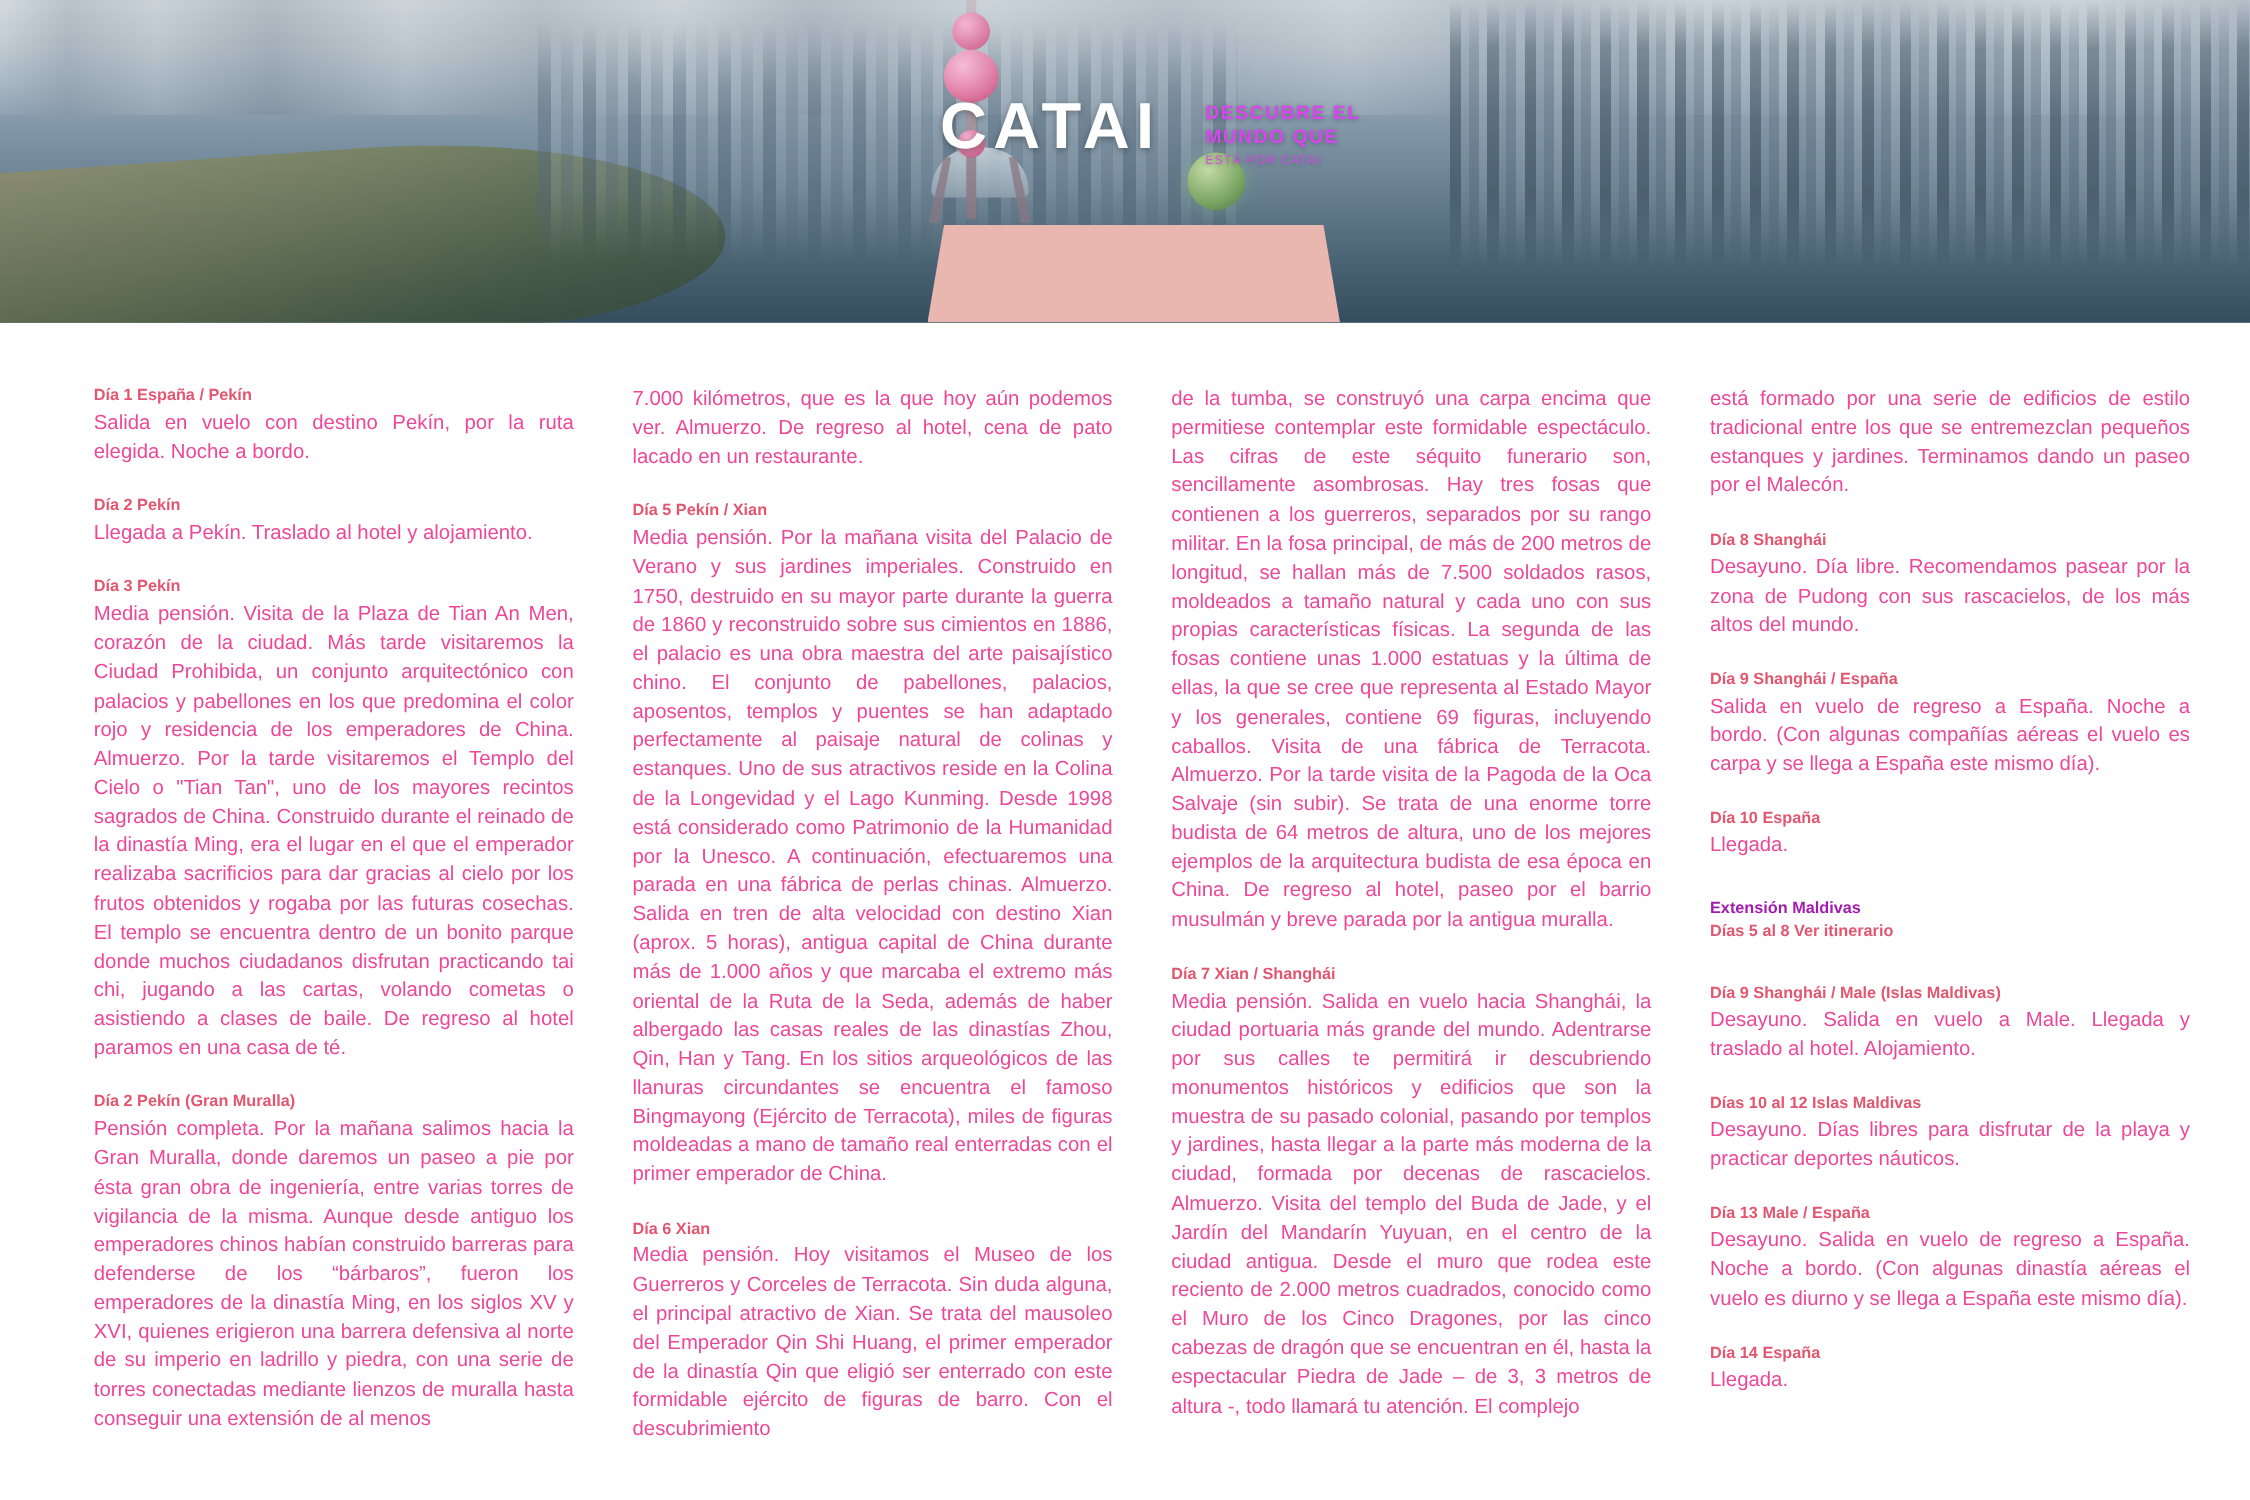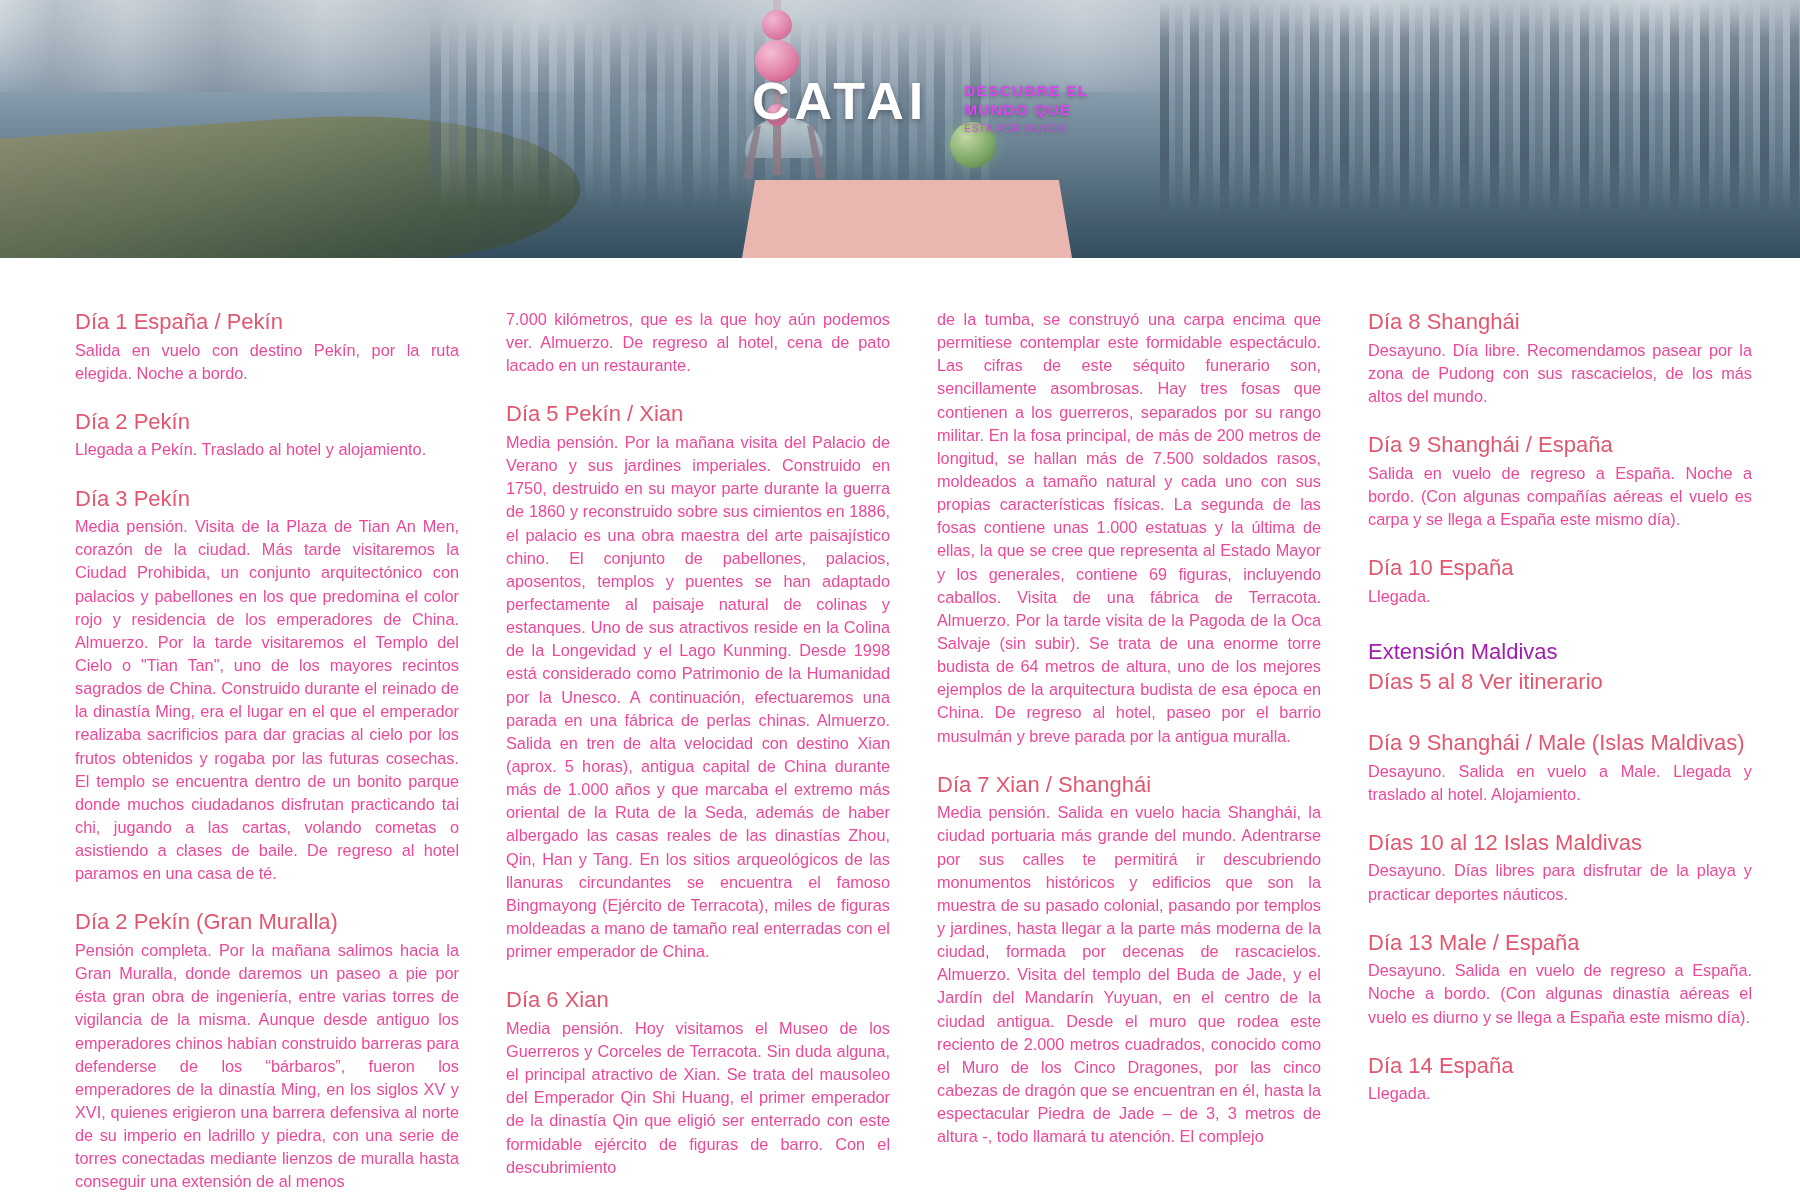--- a/index.html
+++ b/index.html
@@ -217,22 +217,22 @@
     display: flex;
     gap: 47px;
     align-items: flex-start;
   }
   .col {
     width: 384px;
     flex: 0 0 384px;
   }
   h3.day {
     color: #e2576f;
-    font-size: 22px;
-    font-weight: 400;
+    font-size: 13px;
+    font-weight: 700;
     margin: 0 0 2px 0;
     line-height: 1.3;
   }
   h3.day.ext {
     color: #a21caf;
     margin-top: 30px;
   }
   p.body {
     margin: 0 0 23px 0;
     font-size: 16.3px;
@@ -268,21 +268,21 @@
   </div>
 
   <div class="hero-haze"></div>
   <div class="logo-plate"></div>
 
   <div class="logo-wrap">
     <div class="logo-catai">CATAI</div>
     <div class="logo-tag">
       <span>DESCUBRE EL</span><br>
       <span>MUNDO QUE</span>
-      <span class="small">ESTÁ POR MUNDO</span>
+      <span class="small">ESTÁ POR CATAI</span>
     </div>
   </div>
   <div class="hero-bottom-fade"></div>
 </div>
 
 <div class="content">
   <div class="cols">
 
     <div class="col">
       <div class="block">
@@ -322,20 +322,23 @@
         <p class="body">de la tumba, se construyó una carpa encima que permitiese contemplar este formidable espectáculo. Las cifras de este séquito funerario son, sencillamente asombrosas. Hay tres fosas que contienen a los guerreros, separados por su rango militar. En la fosa principal, de más de 200 metros de longitud, se hallan más de 7.500 soldados rasos, moldeados a tamaño natural y cada uno con sus propias características físicas. La segunda de las fosas contiene unas 1.000 estatuas y la última de ellas, la que se cree que representa al Estado Mayor y los generales, contiene 69 figuras, incluyendo caballos. Visita de una fábrica de Terracota. Almuerzo. Por la tarde visita de la Pagoda de la Oca Salvaje (sin subir). Se trata de una enorme torre budista de 64 metros de altura, uno de los mejores ejemplos de la arquitectura budista de esa época en China. De regreso al hotel, paseo por el barrio musulmán y breve parada por la antigua muralla.</p>
       </div>
       <div class="block">
         <h3 class="day">Día 7 Xian / Shanghái</h3>
         <p class="body">Media pensión. Salida en vuelo hacia Shanghái, la ciudad portuaria más grande del mundo. Adentrarse por sus calles te permitirá ir descubriendo monumentos históricos y edificios que son la muestra de su pasado colonial, pasando por templos y jardines, hasta llegar a la parte más moderna de la ciudad, formada por decenas de rascacielos. Almuerzo. Visita del templo del Buda de Jade, y el Jardín del Mandarín Yuyuan, en el centro de la ciudad antigua. Desde el muro que rodea este reciento de 2.000 metros cuadrados, conocido como el Muro de los Cinco Dragones, por las cinco cabezas de dragón que se encuentran en él, hasta la espectacular Piedra de Jade – de 3, 3 metros de altura -, todo llamará tu atención. El complejo</p>
       </div>
     </div>
 
     <div class="col">
       <div class="block">
+        <p class="body">está formado por una serie de edificios de estilo tradicional entre los que se entremezclan pequeños estanques y jardines. Terminamos dando un paseo por el Malecón.</p>
+      </div>
+      <div class="block">
         <h3 class="day">Día 8 Shanghái</h3>
         <p class="body">Desayuno. Día libre. Recomendamos pasear por la zona de Pudong con sus rascacielos, de los más altos del mundo.</p>
       </div>
       <div class="block">
         <h3 class="day">Día 9 Shanghái / España</h3>
         <p class="body">Salida en vuelo de regreso a España. Noche a bordo. (Con algunas compañías aéreas el vuelo es carpa y se llega a España este mismo día).</p>
       </div>
       <div class="block">
         <h3 class="day">Día 10 España</h3>
         <p class="body">Llegada.</p>

